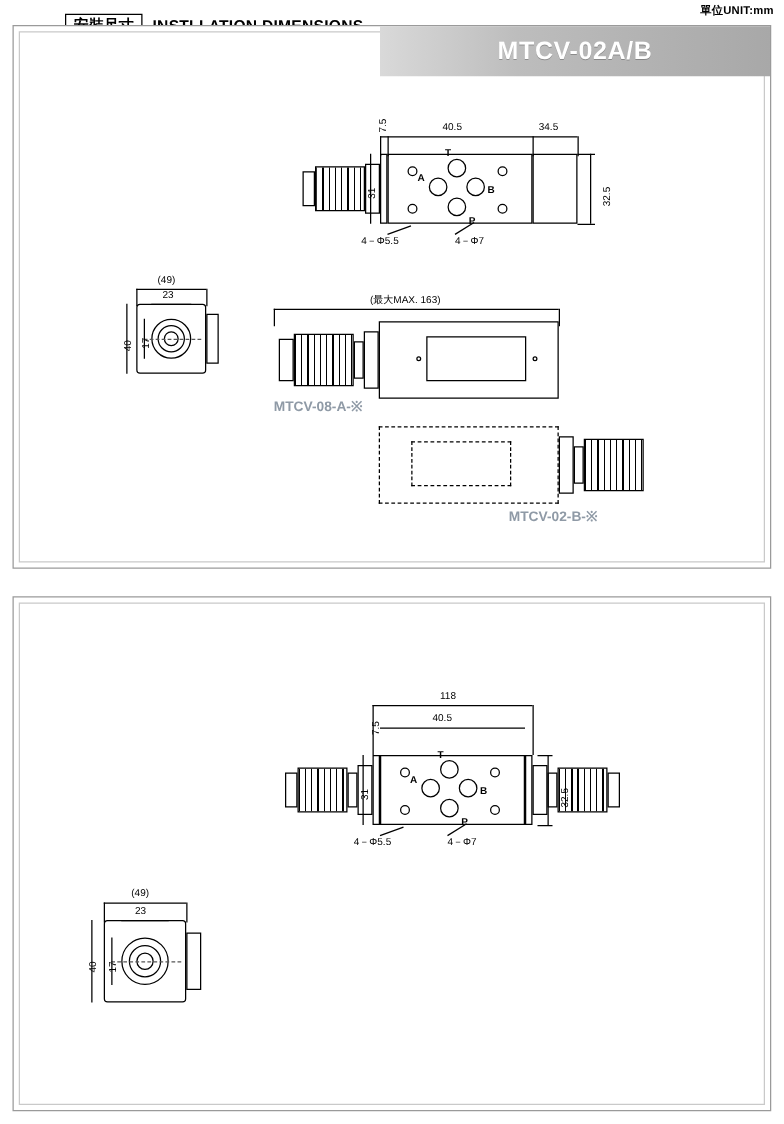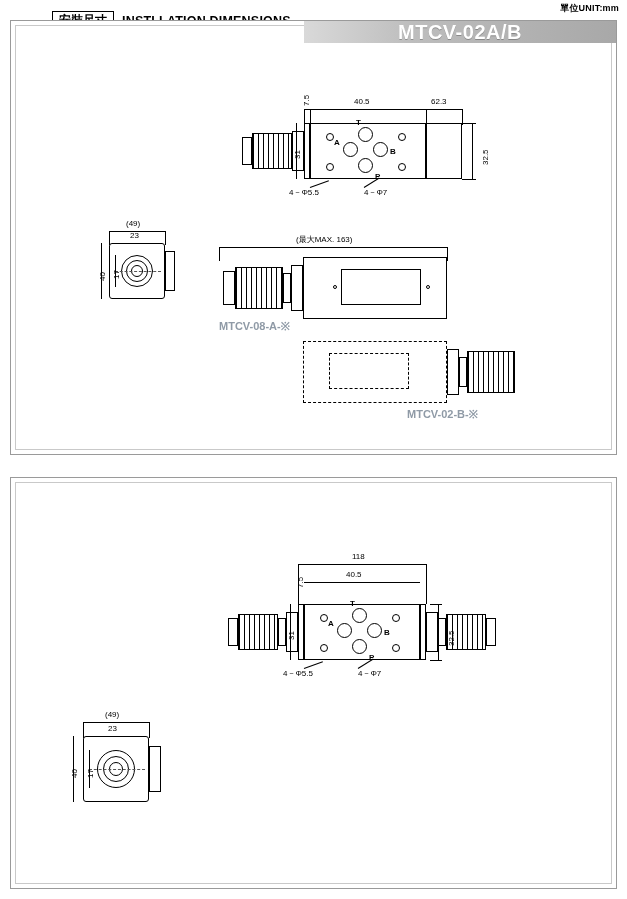--- a/index.html
+++ b/index.html
@@ -78,21 +78,21 @@
     top: 4px;
     right: 4px;
     bottom: 4px;
     border: 1px solid #c9c9c9;
   }
   .panel-head {
     position: absolute;
     top: 0;
     right: 0;
     width: 312px;
-    height: 22px;
+    height: 40px;
     background: linear-gradient(to right, #d9d9d9 0%, #bdbdbd 35%, #a8a8a8 100%);
     display: flex;
     align-items: center;
     justify-content: center;
   }
   .panel-head .model {
     color: #ffffff;
     font-size: 20px;
     font-weight: bold;
     letter-spacing: 0.5px;
@@ -211,21 +211,21 @@
       <div class="port" style="left:184px; top:68px;">B</div>
       <div class="port" style="left:169px; top:93px;">P</div>
 
       <div class="ln h1" style="left:98px; top:30px; width:158px;"></div>
       <div class="ln v1" style="left:98px; top:30px; height:16px;"></div>
       <div class="ln v1" style="left:104px; top:30px; height:16px;"></div>
       <div class="ln v1" style="left:220px; top:30px; height:16px;"></div>
       <div class="ln v1" style="left:256px; top:30px; height:16px;"></div>
 
       <div class="dim" style="left:148px; top:19px;">40.5</div>
-      <div class="dim" style="left:225px; top:19px;">62.3</div>
+      <div class="dim" style="left:225px; top:19px;">34.5</div>
       <div class="dim vert" style="left:97px; top:27px;">7.5</div>
 
       <div class="ln v1" style="left:90px; top:44px; height:56px;"></div>
       <div class="dim vert" style="left:88px; top:80px;">31</div>
 
       <div class="ln v1" style="left:266px; top:44px; height:56px;"></div>
       <div class="ln h1" style="left:256px; top:44px; width:14px;"></div>
       <div class="ln h1" style="left:256px; top:100px; width:14px;"></div>
       <div class="dim vert" style="left:276px; top:86px;">32.5</div>
 

